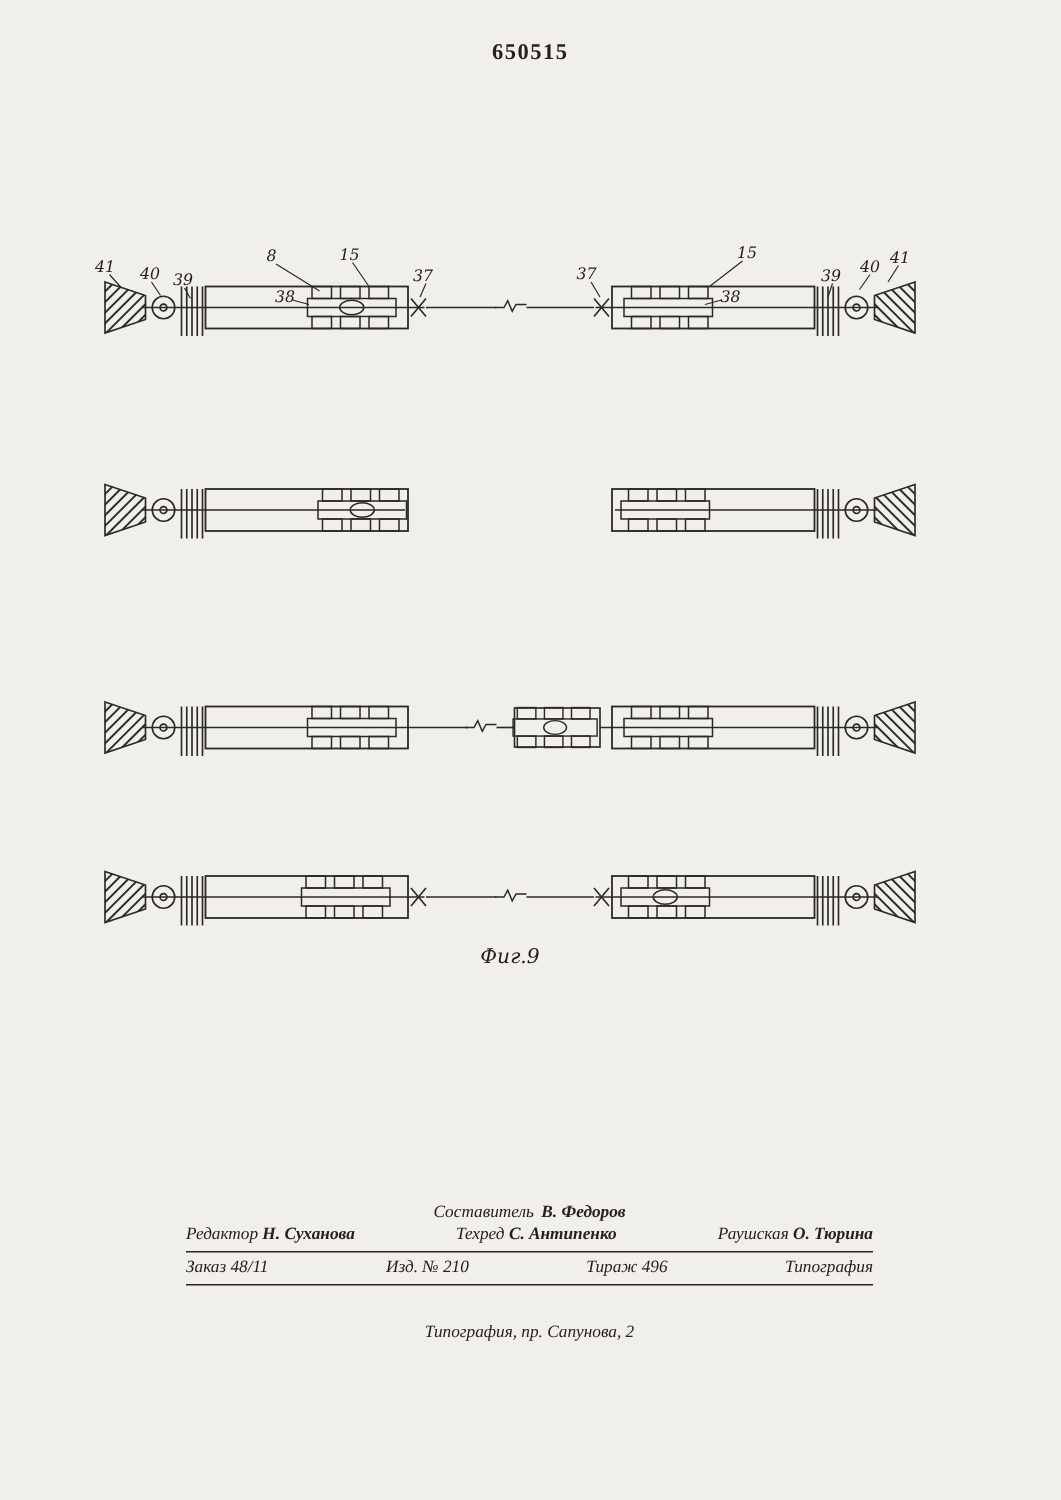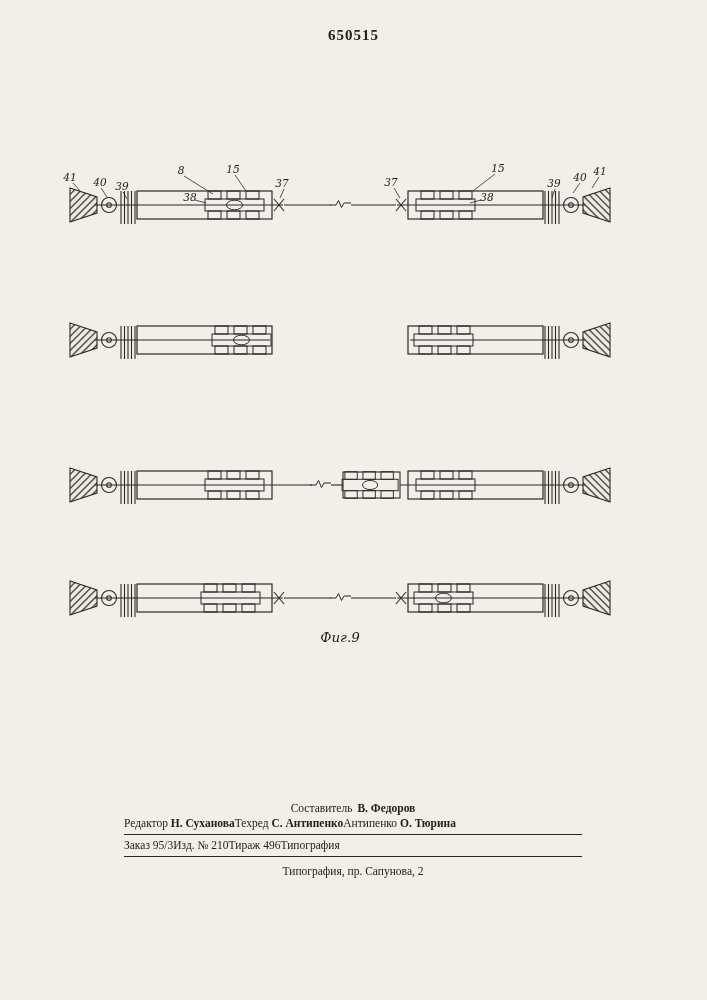--- a/index.html
+++ b/index.html
@@ -19,26 +19,26 @@
   svg.figure { position:absolute; top:0; left:0; }
   .figure text {
     font-family:"DejaVu Serif", serif;
     font-style:italic;
     font-size:10.5px;
     text-anchor:middle;
   }
   .figure text.cap { font-size:13.5px; }
   .footer {
     position:absolute; left:124px; top:801px; width:458px;
-    font-size:11.5px; line-height:1.3;
+    font-size:11.5px; line-height:1.3;font-style:italic;
   }
   .f-center { text-align:center; }
-  .f-split { display:flex; }
+  .f-split { display:flex; justify-content:space-between; }
   .f-rule { border-top:1.6px solid #2a2722; height:0; margin:3px 0 3px 0; }
-  .f-typ { margin-top:7px; }
+  .f-typ { margin-top:24px; }
   .footer b { font-weight:bold; }
   .sp { display:inline-block; width:5px; }
 </style>
 </head>
 <body>
 
 <div class="page">
 
   <div class="patent-number">650515</div>
 
@@ -209,27 +209,27 @@
     <div class="f-split">
       <span>
         <span>Редактор</span>
         <b>Н. Суханова</b>
       </span>
       <span>
         <span>Техред</span>
         <b>С. Антипенко</b>
       </span>
       <span>
-        <span>Антипенко</span>
+        <span>Раушская</span>
         <b>О. Тюрина</b>
       </span>
     </div>
     <div class="f-rule"></div>
     <div class="f-split">
-      <span>Заказ 95/3</span>
+      <span>Заказ 48/11</span>
       <span>Изд. № 210</span>
       <span>Тираж 496</span>
       <span>Типография</span>
     </div>
     <div class="f-rule"></div>
     <div class="f-center f-typ">Типография, пр. Сапунова, 2</div>
   </div>
 
 </div>
 

